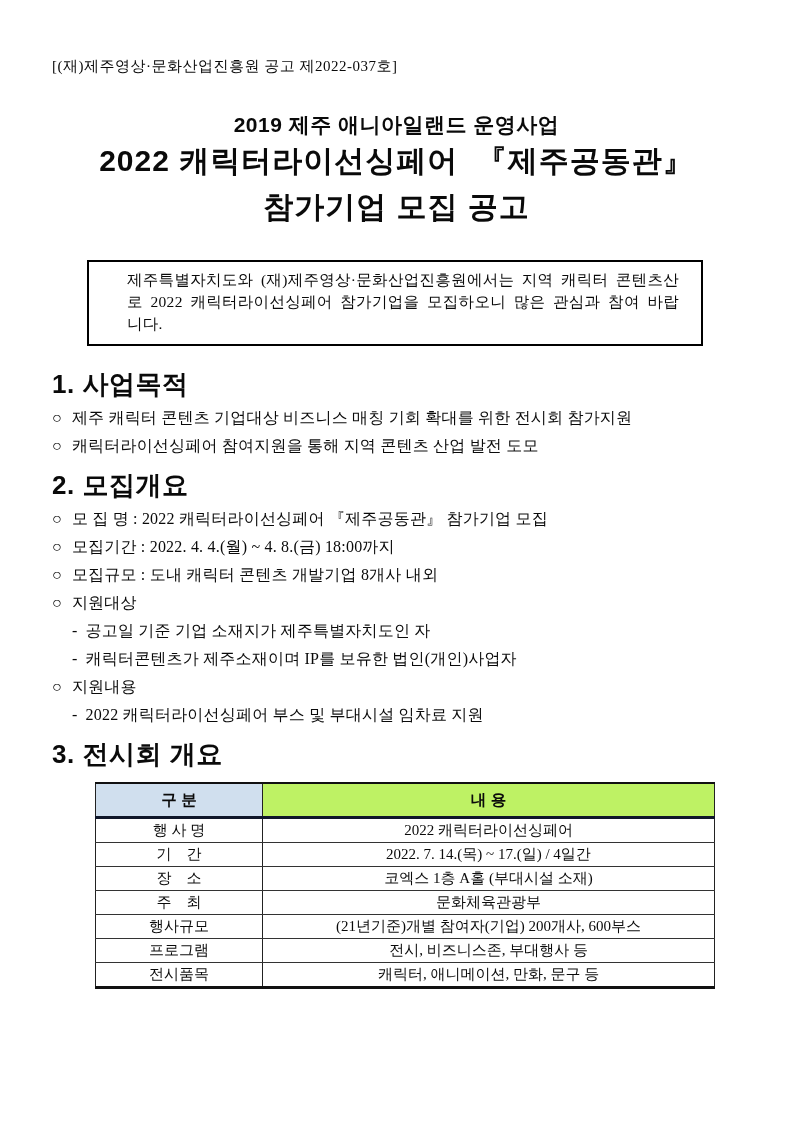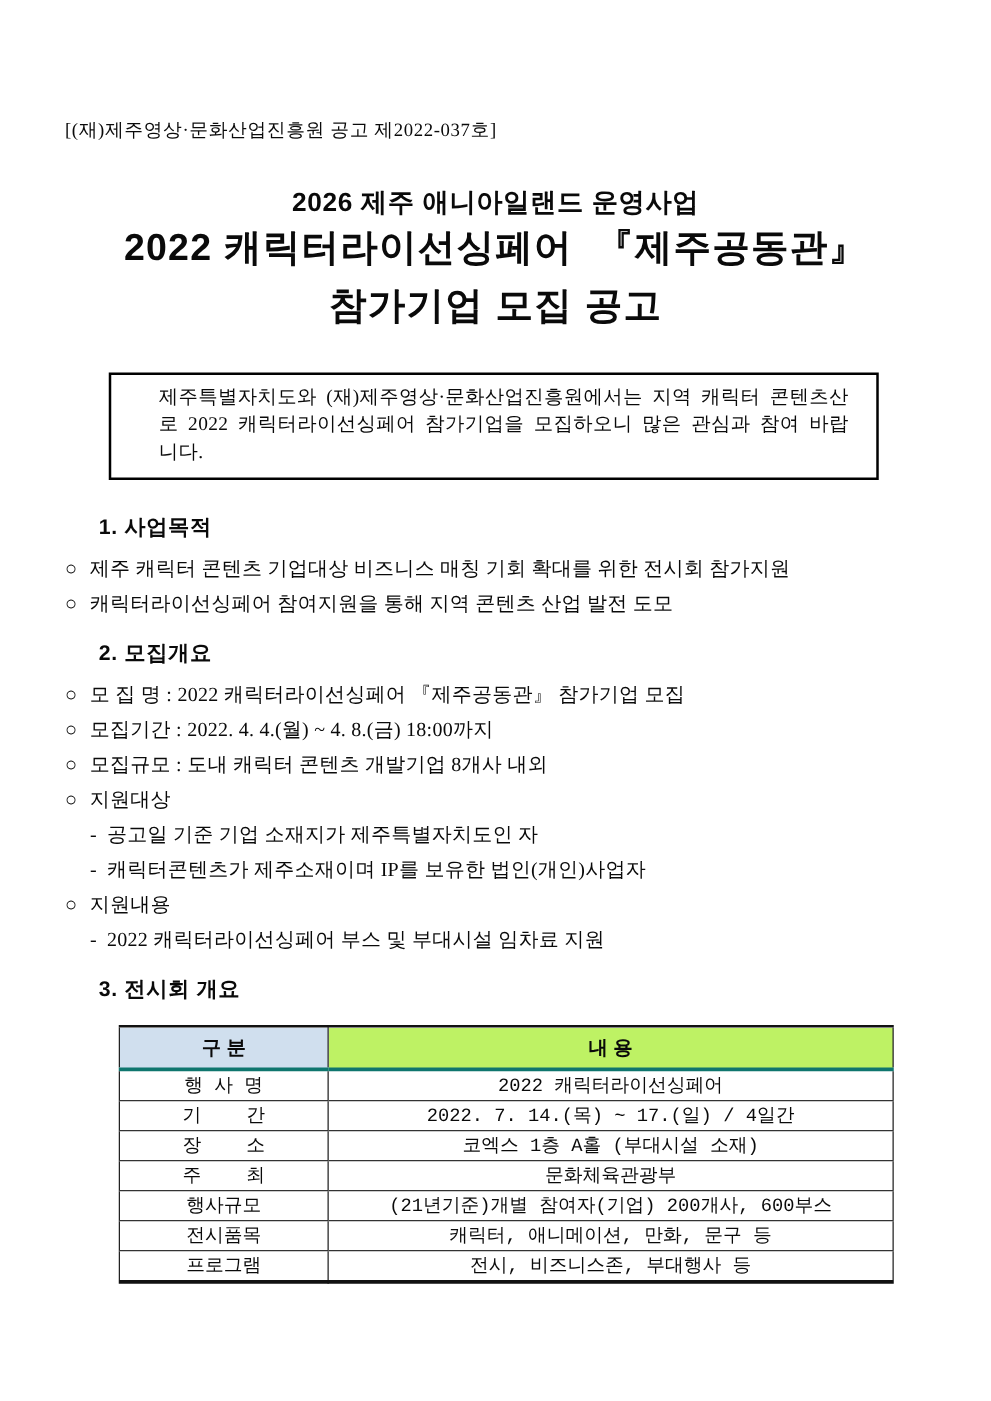--- a/index.html
+++ b/index.html
@@ -9,21 +9,21 @@
     height: 1121px;
     margin: 0 auto;
     background: #ffffff;
     color: #0a0a0a;
     font-family: "Liberation Serif", "DejaVu Serif", serif;
     overflow: hidden;
     box-sizing: border-box;
     padding: 0 52px;
   }
   .notice {
-    margin-top: 95px;
+    margin-top: 57px;
     font-size: 15px;
     letter-spacing: 0.5px;
     white-space: pre;
   }
   .titles {
     margin-top: 36px;
     text-align: center;
     font-family: "Liberation Sans", "DejaVu Sans", sans-serif;
     font-weight: 900;
   }
@@ -54,25 +54,24 @@
     text-align-last: justify;
     white-space: normal;
     margin-left: 16px;
   }
   .intro-line.last {
     text-align-last: left;
   }
   .section-heading {
     font-family: "Liberation Sans", "DejaVu Sans", sans-serif;
     font-weight: 800;
-    font-size: 17px;
+    font-size: 26px;
     line-height: 24px;
     letter-spacing: 0.5px;
     white-space: pre;
-    margin-left: 27px;
   }
   .sh-1 { margin-top: 26px; }
   .sh-2 { margin-top: 17px; }
   .sh-3 { margin-top: 17px; }
   .items { margin-top: 12px; }
   .item {
     display: flex;
     align-items: baseline;
     font-size: 16px;
     line-height: 20px;
@@ -98,43 +97,42 @@
     font-size: 15px;
   }
   .info-table th, .info-table td {
     border-left: 1.5px solid #222;
     border-bottom: 1.5px solid #333;
     text-align: center;
     vertical-align: middle;
     padding: 0;
     white-space: pre;
     overflow: hidden;
-    font-family: Liberation Mono, monospace;
   }
   .info-table th:first-child, .info-table td:first-child { border-left: none; }
   .info-table thead th {
     height: 32px;
     font-weight: 700;
     font-family: "Liberation Sans", "DejaVu Sans", sans-serif;
     font-size: 15.5px;
-    border-bottom: 3px solid #0f766e;
+    border-bottom: 3px solid #0f172a;
   }
   .info-table tbody td { height: 23px; }
   .info-table tbody tr:last-child td { border-bottom: none; }
   .col-label { width: 166px; }
 </style>
 </head>
 <body>
 
 <div class="page">
 
   <div class="notice">[(재)제주영상·문화산업진흥원 공고 제2022-037호]</div>
 
   <div class="titles">
-    <div class="subtitle">2026 제주 애니아일랜드 운영사업</div>
+    <div class="subtitle">2019 제주 애니아일랜드 운영사업</div>
     <div class="main-title">2022 캐릭터라이선싱페어  『제주공동관』</div>
     <div class="main-title">참가기업 모집 공고</div>
   </div>
 
   <div class="intro-box">
     <div class="intro-line">제주특별자치도와 (재)제주영상·문화산업진흥원에서는 지역 캐릭터 콘텐츠산</div>
     <div class="intro-line">로 2022 캐릭터라이선싱페어 참가기업을 모집하오니 많은 관심과 참여 바랍</div>
     <div class="intro-line last">니다.</div>
   </div>
 
@@ -215,24 +213,24 @@
         </tr>
         <tr>
           <td>주    최</td>
           <td>문화체육관광부</td>
         </tr>
         <tr>
           <td>행사규모</td>
           <td>(21년기준)개별 참여자(기업) 200개사, 600부스</td>
         </tr>
         <tr>
+          <td>프로그램</td>
+          <td>전시, 비즈니스존, 부대행사 등</td>
+        </tr>
+        <tr>
           <td>전시품목</td>
           <td>캐릭터, 애니메이션, 만화, 문구 등</td>
         </tr>
-        <tr>
-          <td>프로그램</td>
-          <td>전시, 비즈니스존, 부대행사 등</td>
-        </tr>
       </tbody>
     </table>
   </div>
 
 </div>
 
 </body></html>

